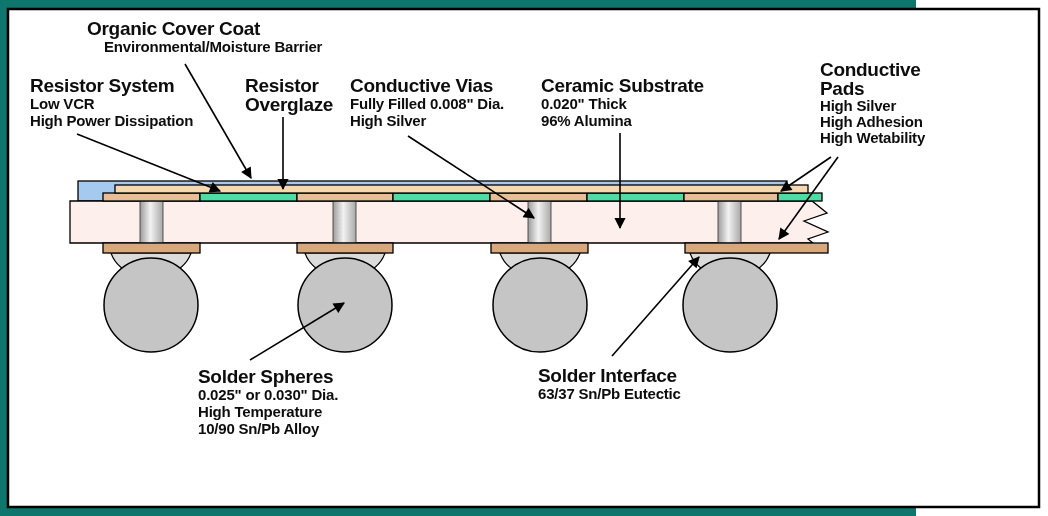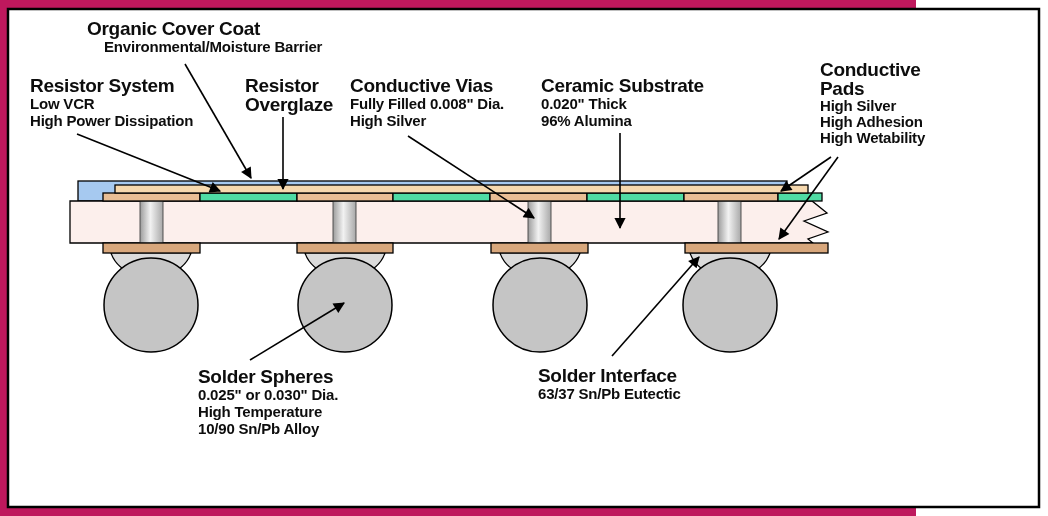--- a/index.html
+++ b/index.html
@@ -1,16 +1,16 @@
 <!DOCTYPE html>
 <html><head>
 <meta charset="utf-8">
 <style>
   html,body{margin:0;padding:0;background:#ffffff;}
-  .stage{width:916px;height:516px;position:relative;background:#be185d;}
+  .stage{width:916px;height:516px;position:relative;background:#0f766e;}
   svg{display:block;}
   .t{font-family:"Liberation Sans","DejaVu Sans",sans-serif;font-weight:bold;fill:#0d0d0d;}
   .title{font-size:19px;letter-spacing:-0.3px;}
   .sub{font-size:15px;letter-spacing:-0.2px;}
   .leader{stroke:#000;stroke-width:1.6;fill:none;}
   .outlined{stroke:#000;stroke-width:1.3;}
 </style>
 </head>
 <body>
 

